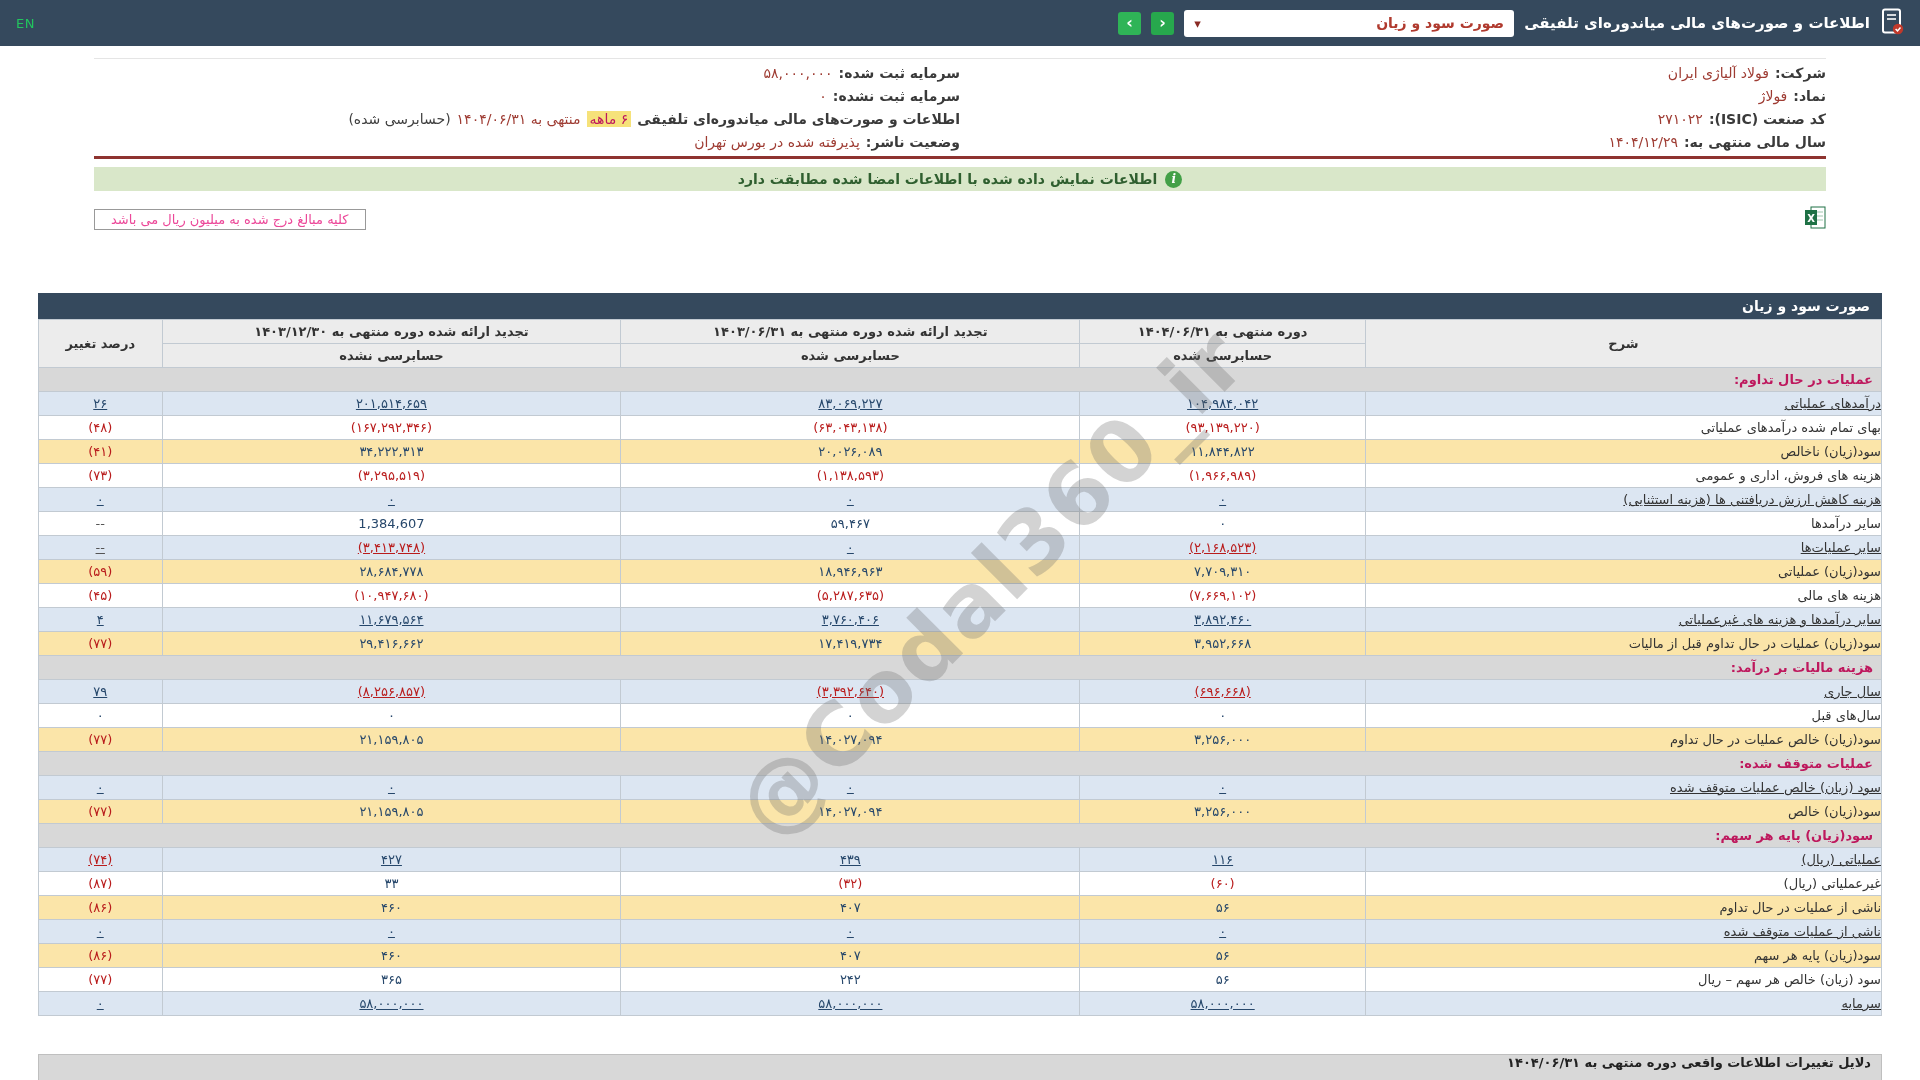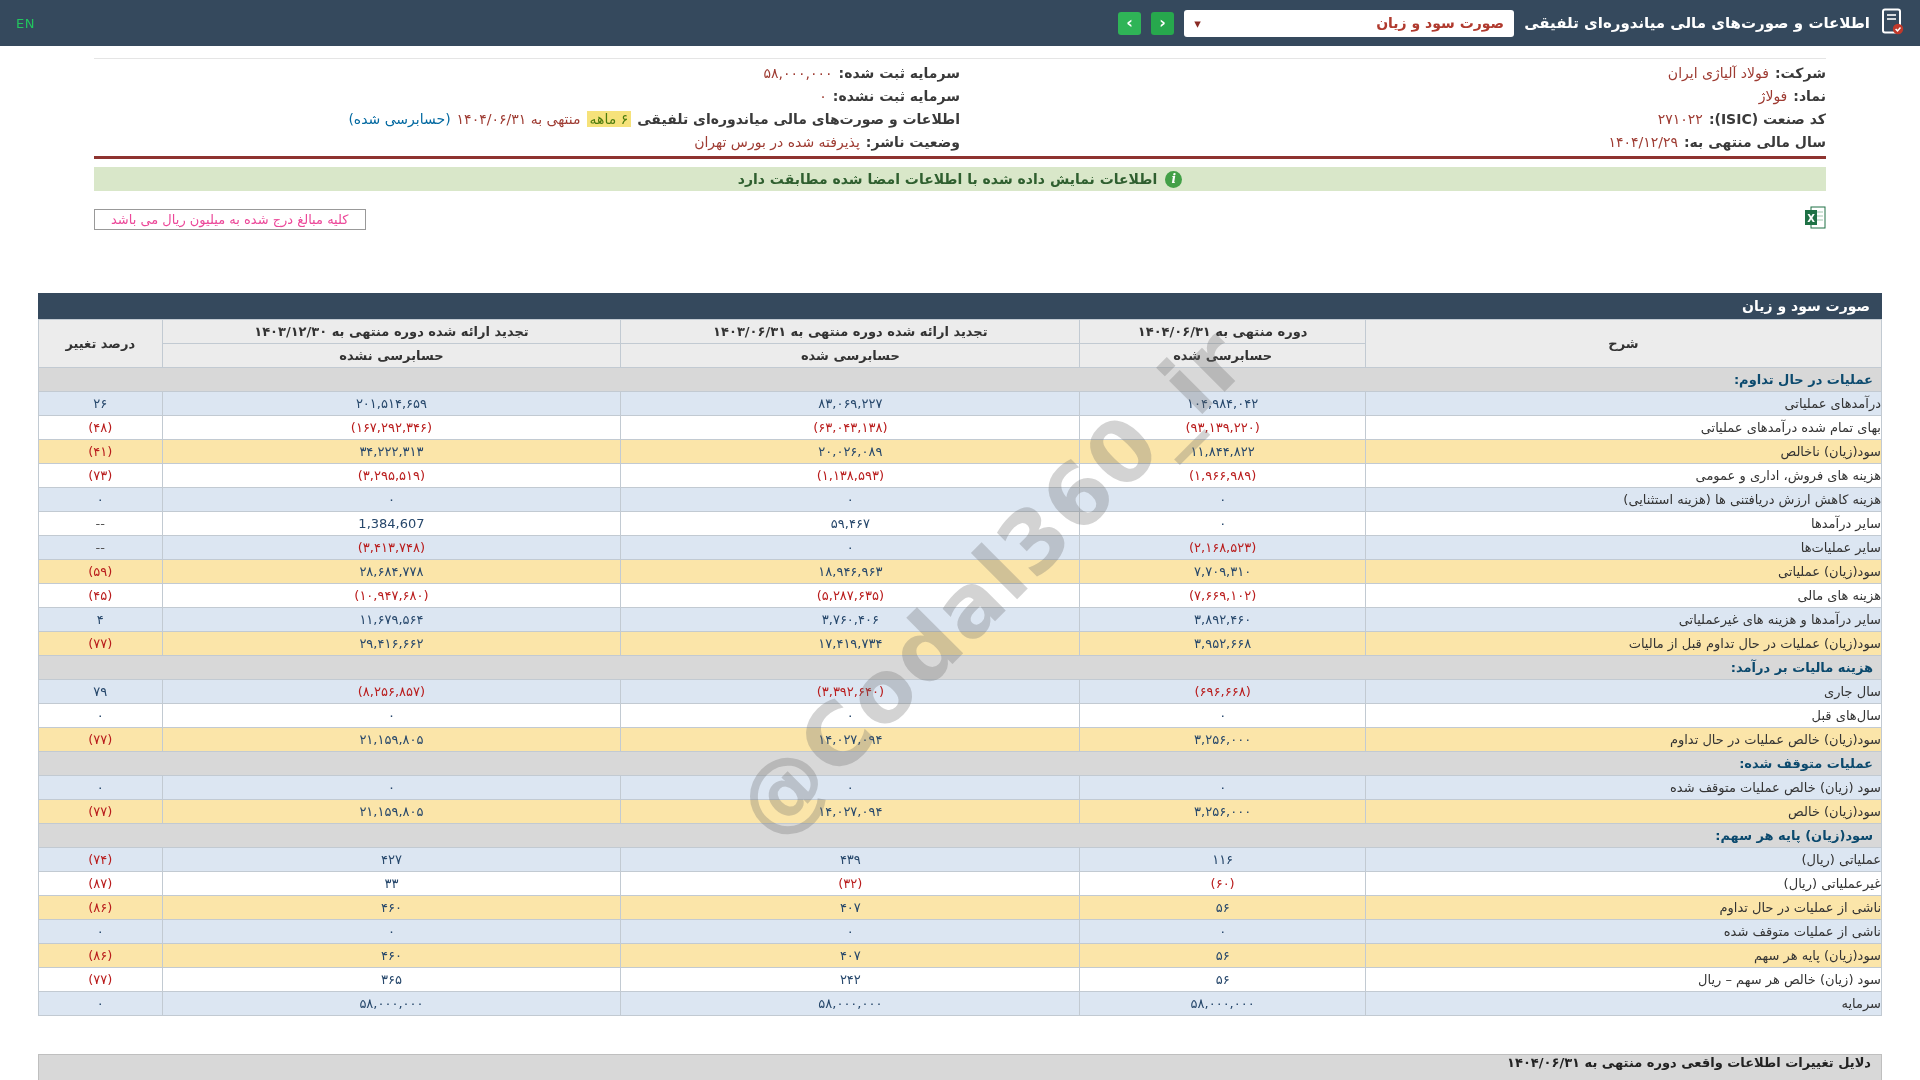--- a/index.html
+++ b/index.html
@@ -21,23 +21,23 @@
     cursor: pointer; }
   .nav-btn.prev { background: #27a84d; }
   .en-link { color: #22c55e; font-size: 13px; letter-spacing: .5px; cursor: pointer; }
 
   
   .info { margin: 12px 94px 0; font-size: 14px; border-top: 1px solid #e5e5e5; padding-top: 2px; }
   .info-row { display: flex; height: 23px; align-items: center; }
   .info-half { width: 50%; display: flex; align-items: center; gap: 6px; white-space: nowrap; }
   .lab { font-weight: bold; color: #3a3a3a; }
   .mval { color: #9e3b32; }
-  .badge { background: #f6e27a; color: #4d7c0f; padding: 0 3px; }
+  .badge { background: #f6e27a; color: #be185d; padding: 0 3px; }
   .badge:empty, .sfx:empty, .mval:empty { display: none; }
-  .sfx { color: #0369a1; }
+  .sfx { color: #404040; }
   .red-line { margin: 3px 94px 0; border-bottom: 3px solid #8e3330; }
 
   
   .banner { margin: 8px 94px 0; background: #d9e7c9; height: 24px; display: flex;
     align-items: center; justify-content: center; gap: 8px; }
   .banner-text { color: #2f5f2f; font-size: 14px; font-weight: bold; }
   .banner-icon { width: 17px; height: 17px; border-radius: 50%; background: #43a047;
     color: #fff; font-size: 12px; font-weight: bold; display: flex; align-items: center;
     justify-content: center; font-family: "DejaVu Serif", serif; font-style: italic; }
 
@@ -49,24 +49,24 @@
   .excel-icon { cursor: pointer; }
 
   
   .statement { margin: 62px 38px 0; position: relative; }
   .stmt-title { background: #35495d; color: #fff; font-weight: bold; font-size: 14px;
     padding: 5px 12px; height: 26px; }
   table { width: 100%; border-collapse: collapse; table-layout: fixed; font-size: 13px; }
   th, td { border: 1px solid #c2cad2; }
   thead th { background: #ececec; color: #333; font-weight: bold; padding: 4px 6px; }
   td { padding: 2px 6px; line-height: 19px; }
-  .row-blue td   { background: #dce6f2; }
+  .row-blue td   { background: #dce6f2; text-decoration: underline; }
   .row-white td  { background: #ffffff; }
   .row-yellow td { background: #fbe5a9; }
-  .row-section td { background: #d8d8d8; color: #0c4a6e; font-weight: bold;
+  .row-section td { background: #d8d8d8; color: #be185d; font-weight: bold;
     text-align: right; padding-right: 8px; }
   .cell-desc { text-align: right; color: #333; padding-right: 0; }
   .row-yellow .cell-desc { font-weight: normal; }
   .cell-val { text-align: center; direction: ltr; color: #26476b; }
   .cell-val.neg { color: #b91c1c; }
   .cell-val.dash { color: #555; }
   .watermark { position: absolute; left: 615px; top: 240px; direction: ltr;
     transform: rotate(-45deg); font-size: 86px; font-weight: bold; letter-spacing: 2px;
     color: rgba(110,110,110,0.30); pointer-events: none; z-index: 5; white-space: nowrap; }
 

